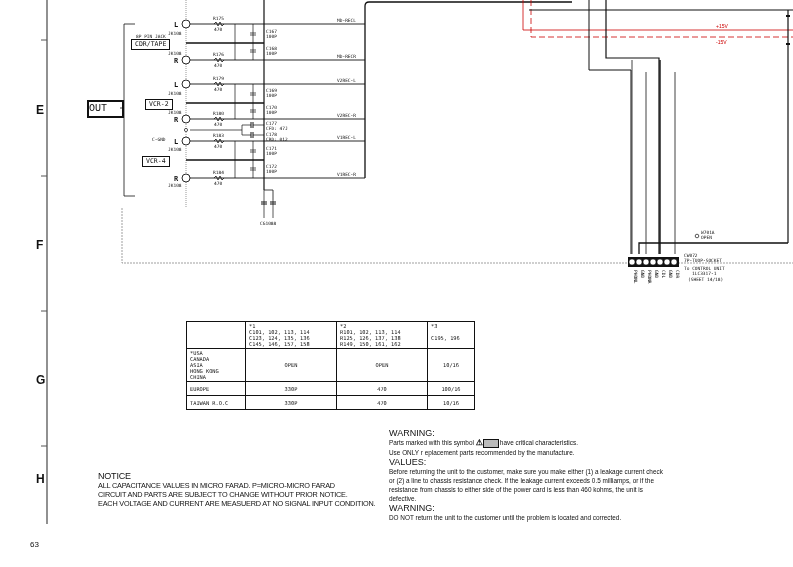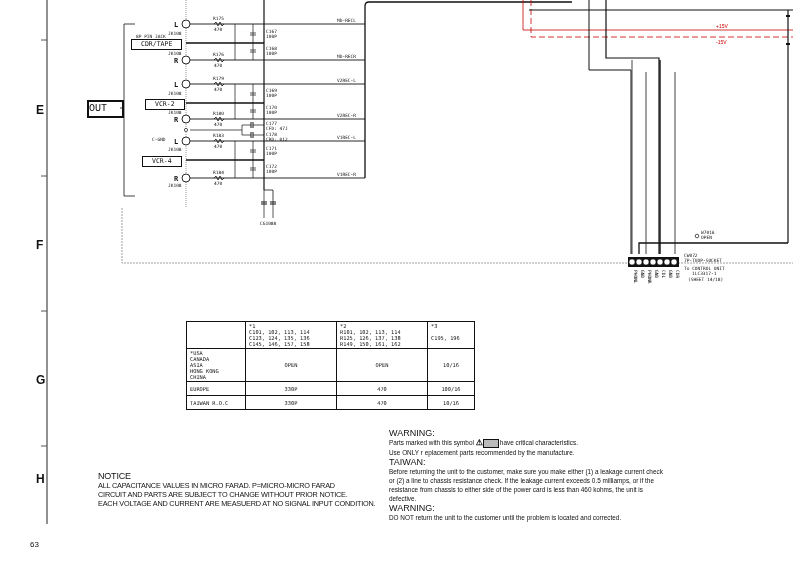--- a/index.html
+++ b/index.html
@@ -3,21 +3,21 @@
 <meta charset="utf-8">
 <style>
   html,body{margin:0;padding:0;background:#fff;}
   body{width:793px;height:567px;position:relative;overflow:hidden;font-family:"Liberation Sans",sans-serif;color:#111;}
   svg.schem{position:absolute;left:0;top:0;}
   .sm{font-family:"DejaVu Sans Mono",monospace;font-size:4.5px;fill:#111;}
   .smb{font-family:"DejaVu Sans Mono",monospace;font-size:5px;fill:#111;font-weight:bold;}
   .red{font-family:"Liberation Sans",sans-serif;font-size:5px;fill:#c00;}
   .zone{position:absolute;left:36px;font-weight:bold;font-size:12px;width:10px;}
   .pnum{position:absolute;left:30px;top:540px;font-size:8px;}
-  .box-label{position:absolute;border:1px solid #111;font-family:"DejaVu Sans Mono",monospace;font-size:6.5px;padding:0 9px;line-height:9px;background:#fff;}
+  .box-label{position:absolute;border:1px solid #111;font-family:"DejaVu Sans Mono",monospace;font-size:6.5px;padding:0 3px;line-height:9px;background:#fff;}
   .out-box{position:absolute;left:87px;top:100px;width:33px;height:14px;border:2px solid #111;font-size:10px;text-align:left;line-height:14px;font-family:Liberation Mono, monospace;}
   table.vt{position:absolute;left:186px;top:321px;border-collapse:collapse;font-family:"DejaVu Sans Mono",monospace;font-size:5.3px;}
   table.vt td{border:1px solid #111;padding:1px 3px;vertical-align:middle;}
   table.vt td.c{text-align:center;}
   .notice{position:absolute;left:98px;top:471px;width:300px;font-size:7.3px;line-height:9px;letter-spacing:-0.2px;}
   .notice .h{font-size:9px;line-height:10px;}
   .warn{position:absolute;left:389px;top:428px;width:280px;font-size:6.4px;line-height:9px;}
   .warn .h{font-size:9px;line-height:10px;}
   .sym{display:inline-block;width:14px;height:7px;border:1px solid #111;background:#bbb;vertical-align:middle;margin-right:1px;}
   .tri{font-size:8px;font-weight:bold;}
@@ -288,17 +288,17 @@
   <div>CIRCUIT AND PARTS ARE SUBJECT TO CHANGE WITHOUT PRIOR NOTICE.</div>
   <div>EACH VOLTAGE AND CURRENT ARE MEASUERD AT NO SIGNAL INPUT CONDITION.</div>
 </div>
 
 <div class="warn">
   <div class="h">WARNING:</div>
   <div>
     <span>Parts marked with this symbol </span><span class="tri">⚠</span><span class="sym"></span><span>have critical characteristics.</span>
   </div>
   <div>Use ONLY r eplacement parts recommended by the manufacture.</div>
-  <div class="h">TAIWAN:</div>
+  <div class="h">VALUES:</div>
   <div>Before returning the unit to the customer, make sure you make either (1) a leakage current check or (2) a line to chassis resistance check. If the leakage current exceeds 0.5 milliamps, or if the resistance from chassis to either side of the power card is less than 460 kohms, the unit is defective.</div>
   <div class="h">WARNING:</div>
   <div>DO NOT return the unit to the customer until the problem is located and corrected.</div>
 </div>
 
 </body></html>

